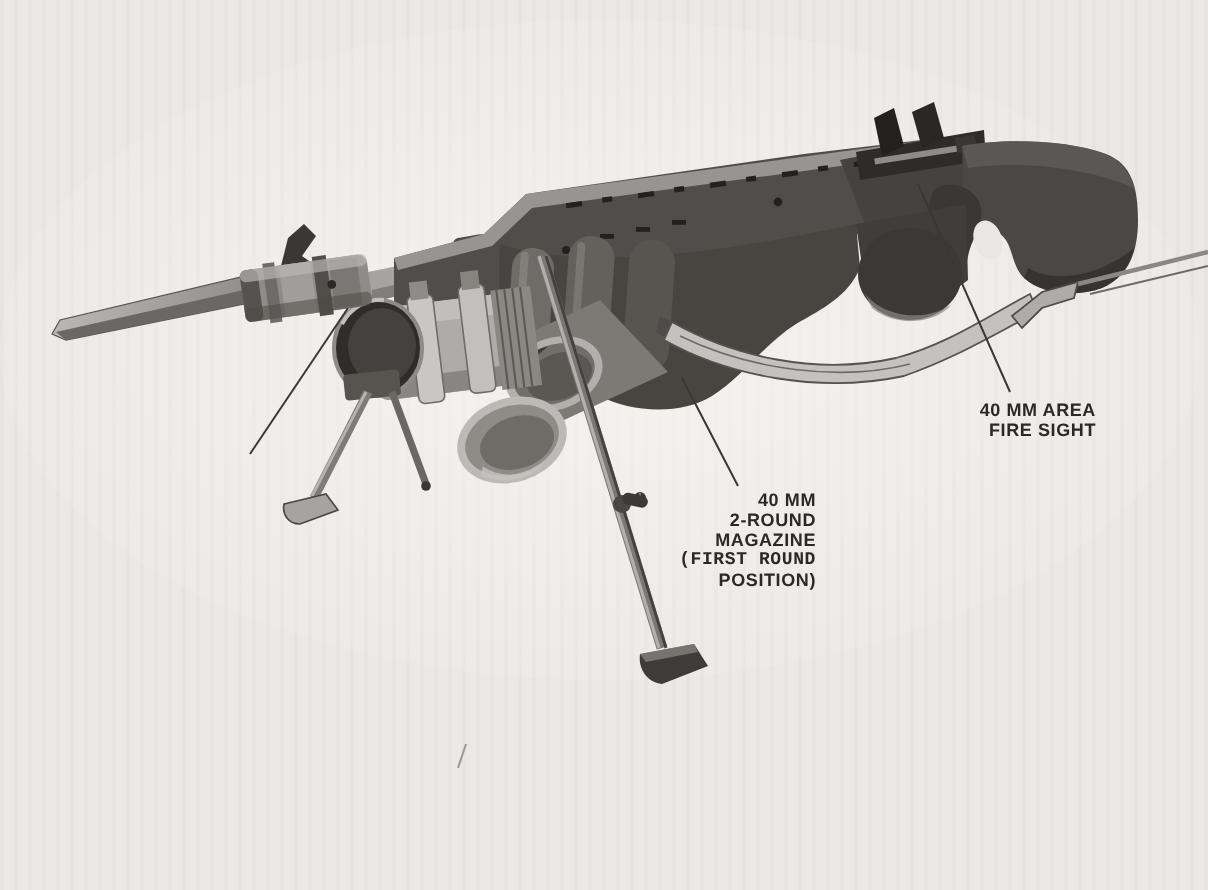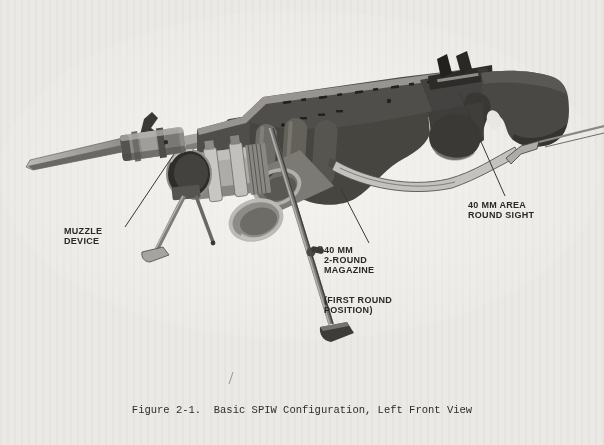--- a/index.html
+++ b/index.html
@@ -8,30 +8,30 @@
     width:604px;height:445px;
     background:
       repeating-linear-gradient(90deg, rgba(120,118,114,0.045) 0 2px, rgba(0,0,0,0) 2px 7px),
       linear-gradient(#ebe9e6,#ebe9e6);
     overflow:hidden;
     font-family:"Liberation Sans", sans-serif;
   }
   .photo-svg{position:absolute;left:0;top:0;}
   .callout{
     position:absolute;
-    text-align:left;
+    text-align:right;
     font-family:"Liberation Sans", sans-serif;
     font-weight:bold;
     font-size:9px;
     line-height:10px;
     letter-spacing:0.3px;
     color:#2b2927;
   }
   .callout span{display:block;}
-  .callout .gap{margin-top:20px;}
+  .callout .gap{margin-top:0;font-family:Liberation Mono, monospace;}
   .caption{
     position:absolute;
     left:0;top:404px;width:604px;
     text-align:center;
     font-family:"Liberation Mono","DejaVu Sans Mono",monospace;
     font-size:10.5px;
     color:#2e2c29;
     white-space:pre;
   }
 </style>
@@ -197,33 +197,28 @@
       <line x1="545" y1="147" x2="604" y2="133" stroke="#6e6c68" stroke-width="1"></line>
     </g>
 
     <g stroke="#3a3835" stroke-width="1">
       <line x1="125" y1="227" x2="174" y2="154"></line>
       <line x1="341" y1="189" x2="369" y2="243"></line>
       <line x1="459" y1="92" x2="505" y2="196"></line>
     </g>
   </svg>
 
-  <div class="callout" style="left:64px;top:226px;width:80px;">
-    <span>MUZZLE</span>
-    <span>DEVICE</span>
-  </div>
 
   <div class="callout" style="left:324px;top:245px;width:84px;">
     <span>40 MM</span>
     <span>2-ROUND</span>
     <span>MAGAZINE</span>
     <span class="gap">(FIRST ROUND</span>
     <span>POSITION)</span>
   </div>
 
   <div class="callout" style="left:468px;top:200px;width:80px;">
     <span>40 MM AREA</span>
-    <span>ROUND SIGHT</span>
+    <span>FIRE SIGHT</span>
   </div>
 
-  <div class="caption">Figure 2-1.  Basic SPIW Configuration, Left Front View</div>
 
 </div>
 
 </body></html>

